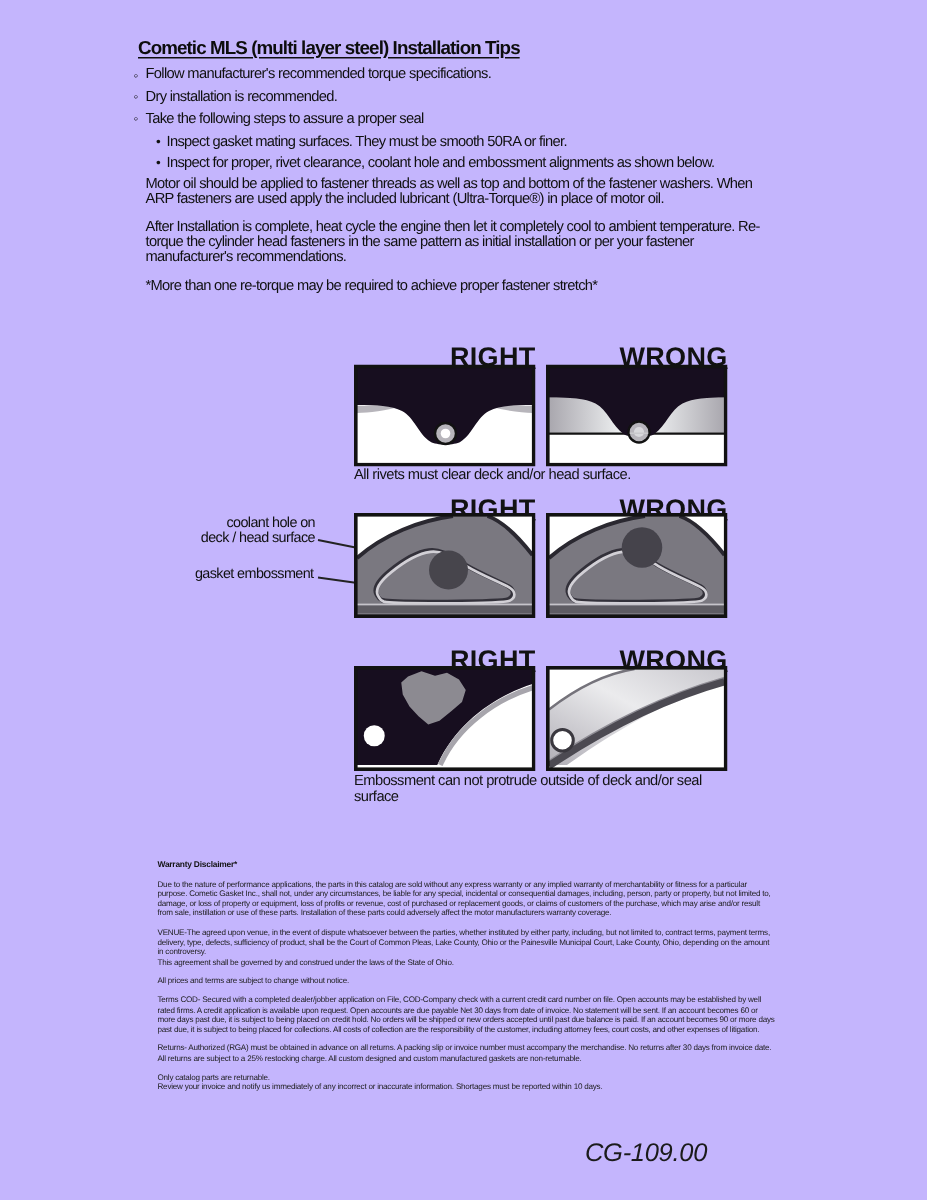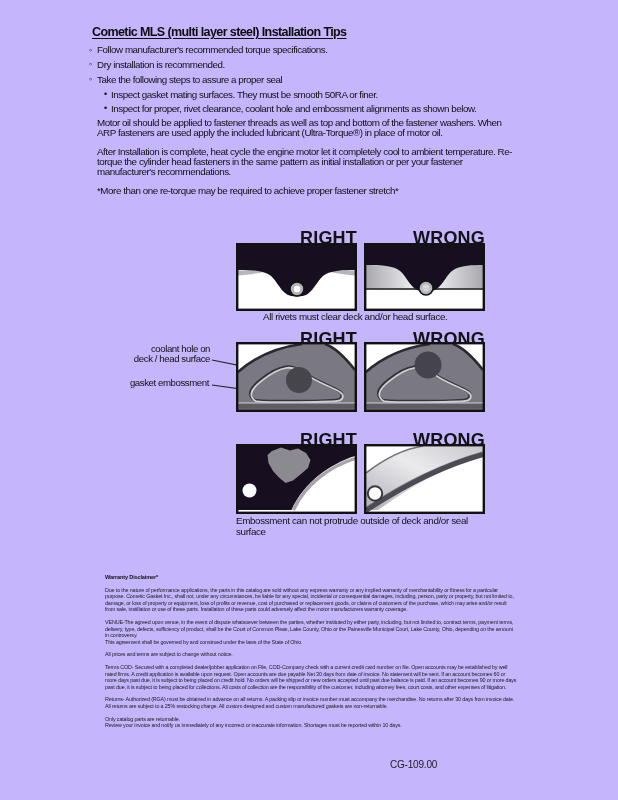--- a/index.html
+++ b/index.html
@@ -26,52 +26,52 @@
   
   .flabel{
     position:absolute;width:121px;text-align:right;
     font-size:18px;font-weight:bold;letter-spacing:0.2px;color:#121212;text-decoration:underline;
   }
   .x1{left:236px;} .x2{left:364px;}
   .ly1{top:228px;} .ly2{top:329px;} .ly3{top:430px;}
   .fbox{position:absolute;display:block;}
   .by1{top:243px;} .by2{top:342px;} .by3{top:444px;}
   .caption{position:absolute;font-size:9.8px;letter-spacing:-0.35px;line-height:10.5px;color:#121212;}
-  .cap1{left:236px;top:312px;width:280px;margin-left:27px;}
+  .cap1{left:236px;top:312px;width:280px;}
   .cap2{left:237px;top:413px;width:280px;}
   .cap3{left:236px;top:516px;width:252px;}
   .callout{position:absolute;width:122px;text-align:right;font-size:9.6px;letter-spacing:-0.4px;line-height:10.2px;color:#101010;}
   .co1{left:88px;top:344px;}
   .co2{left:87px;top:378px;}
   .leaders{position:absolute;left:210px;top:352px;}
   
   .disclaimer{position:absolute;left:105px;top:574px;width:412px;font-size:5.4px;letter-spacing:-0.15px;line-height:6.6px;color:#1c1c1c;}
   .disclaimer .wh{font-weight:bold;font-size:5.6px;margin:0 0 6px 0;color:#141414;}
   .disclaimer .blk{margin:0 0 6px 0;}
   .disclaimer .blk.tight{margin:0;}
-  .pagecode{position:absolute;left:390px;top:759px;font-size:10px;letter-spacing:-0.2px;color:#1b1b1b;}
+  .pagecode{position:absolute;left:390px;top:759px;font-size:17px;letter-spacing:-0.2px;color:#1b1b1b;font-style:italic;}
 </style>
 </head>
 <body>
 
 <div class="page">
 
   <div class="title">Cometic MLS (multi layer steel) Installation Tips</div>
 
   <div class="tips">
     <div class="b l1"><span>Follow manufacturer's recommended torque specifications.</span></div>
     <div class="b l1"><span>Dry installation is recommended.</span></div>
     <div class="b l1"><span>Take the following steps to assure a proper seal</span></div>
     <div class="b l2"><span>Inspect gasket mating surfaces.  They must be smooth 50RA or finer.</span></div>
     <div class="b l2"><span>Inspect for proper, rivet clearance, coolant hole and embossment alignments as shown below.</span></div>
   </div>
 
   <div class="diesel">
     <p>Motor oil should be applied to fastener threads as well as top and bottom of the fastener washers. When ARP fasteners are used apply the included lubricant (Ultra-Torque®) in place of motor oil.</p>
-    <p>After Installation is complete, heat cycle the engine motor let it completely cool to ambient temperature. Re-torque the cylinder head fasteners in the same pattern as initial installation or per your fastener manufacturer's recommendations.</p>
+    <p>After Installation is complete, heat cycle the engine then let it completely cool to ambient temperature. Re-torque the cylinder head fasteners in the same pattern as initial installation or per your fastener manufacturer's recommendations.</p>
     <p class="note">*More than one re-torque may be required to achieve proper fastener stretch*</p>
   </div>
 
   <div class="flabel x1 ly1">RIGHT</div>
   <div class="flabel x2 ly1">WRONG</div>
 
   <svg class="fbox by1" style="left:236px" width="121" height="68" viewBox="0 0 121 68">
     <rect x="1.2" y="1.2" width="118.6" height="65.6" fill="#ffffff"></rect>
     <path d="M2,27.5 L33,27.5 C21,31 10,32 2,32.4 Z" fill="#b7b5bb"></path>
     <path d="M119,27.5 L89,27.5 C101,31 112,32 119,32.4 Z" fill="#b7b5bb"></path>

